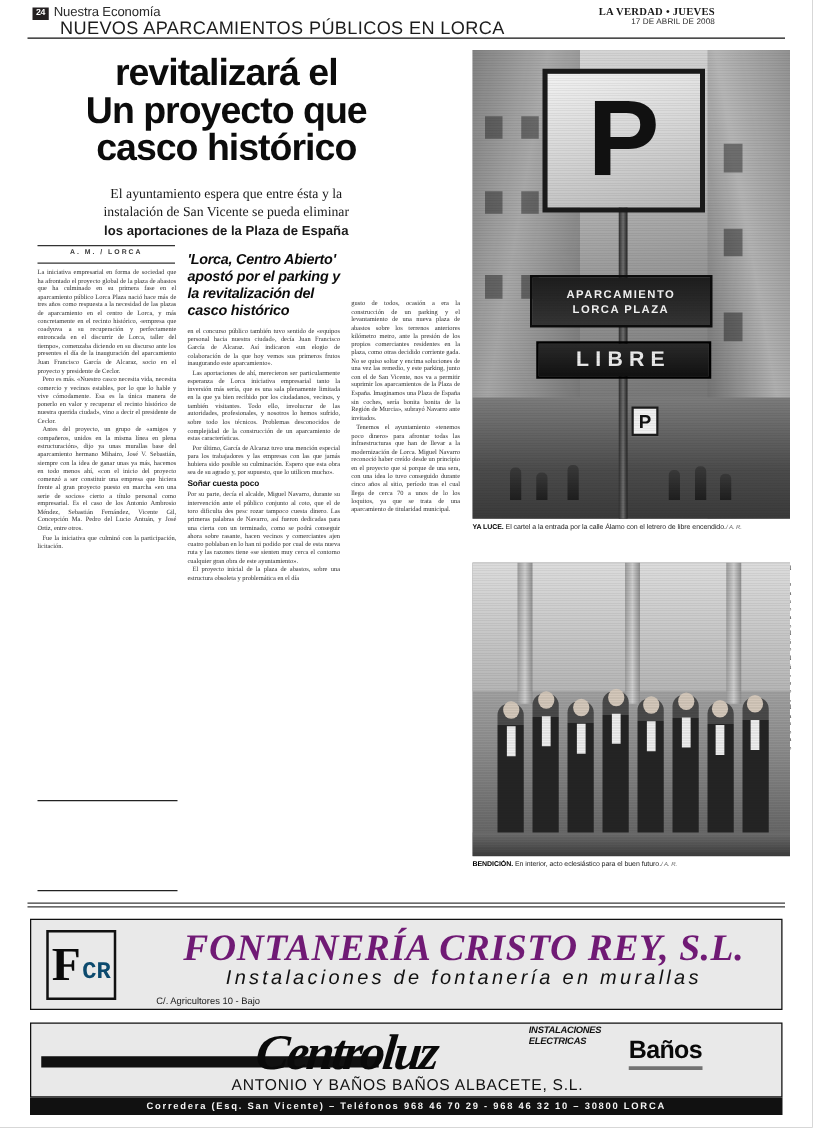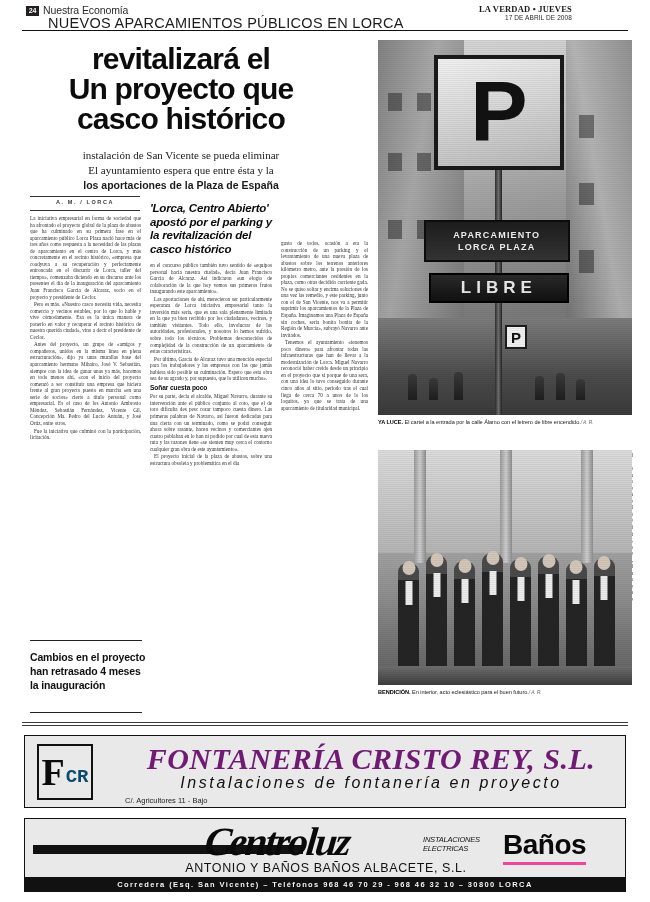--- a/index.html
+++ b/index.html
@@ -343,31 +343,31 @@
   }
   .ad2-script {
     position:absolute; left:180px; top:2px;
     font-family:"Liberation Serif", serif;
     font-style:italic; font-weight:bold;
     font-size:40px; line-height:42px;
     letter-spacing:-2px; color:#0a0a0a;
     transform:skewX(-6deg);
   }
   .ad2-ie {
-    position:absolute; left:398px; top:16px; width:74px;
-    font-family:"Liberation Sans", sans-serif;
-    font-style:italic; font-weight:normal;
+    position:absolute; left:398px; top:0; width:74px;
+    font-family:"Liberation Sans", sans-serif;
+    font-style:italic; font-weight:bold;
     font-size:7.5px; line-height:9px; color:#111;
     letter-spacing:-0.2px;
   }
   .ad2-banos {
     position:absolute; left:478px; top:10px;
     font-family:"Liberation Sans", sans-serif;
-    font-weight:bold; font-size:28px; color:#0a0a0a;
-    border-bottom:3px solid #ec4899; padding-bottom:1px;
+    font-weight:bold; font-size:20px; color:#0a0a0a;
+    border-bottom:3px solid #737373; padding-bottom:1px;
     letter-spacing:-0.5px;
   }
   .ad2-firm {
     position:absolute; left:0; top:42px; width:602px;
     font-family:"Liberation Sans", sans-serif;
     font-size:12.5px; letter-spacing:0.6px;
     color:#111; text-align:center;
   }
   .ad2-foot {
     position:absolute; left:24px; top:878px; width:602px; height:14px;
@@ -392,22 +392,22 @@
   </div>
   <div class="rule-top"></div>
 
   <div class="headline">
     <div>revitalizará el</div>
     <div>Un proyecto que</div>
     <div>casco histórico</div>
   </div>
 
   <div class="deck">
+    <div>El ayuntamiento espera que entre ésta y la</div>
     <div>instalación de San Vicente se pueda eliminar</div>
-    <div>El ayuntamiento espera que entre ésta y la</div>
     <div class="l3">los aportaciones de la Plaza de España</div>
   </div>
 
   <div class="rule-deck"></div>
   <div class="byline">A. M. / LORCA</div>
   <div class="rule-deck2"></div>
 
   <div class="col" id="col1">
     <p class="noind">La iniciativa empresarial en forma de sociedad que ha afrontado el proyecto global de la plaza de abastos que ha culminado en su primera fase en el aparcamiento público Lorca Plaza nació hace más de tres años como respuesta a la necesidad de las plazas de aparcamiento en el centro de Lorca, y más concretamente en el recinto histórico, «empresa que coadyuva a su recuperación y perfectamente entroncada en el discurrir de Lorca, taller del tiempo», comenzaba diciendo en su discurso ante los presentes el día de la inauguración del aparcamiento Juan Francisco García de Alcaraz, socio en el proyecto y presidente de Ceclor.</p>
     <p>Pero es más. «Nuestro casco necesita vida, necesita comercio y vecinos estables, por lo que lo hable y vive cómodamente. Esa es la única manera de ponerlo en valor y recuperar el recinto histórico de nuestra querida ciudad», vino a decir el presidente de Ceclor.</p>
@@ -431,21 +431,20 @@
   </div>
 
   <div class="col" id="col4">
     <p class="noind">gusto de todos, ocasión a era la construcción de un parking y el levantamiento de una nueva plaza de abastos sobre los terrenos anteriores kilómetro metro, ante la presión de los propios comerciantes residentes en la plaza, como otras decidido corriente gada. No se quiso soltar y encima soluciones de una vez las remedio, y este parking, junto con el de San Vicente, nos va a permitir suprimir los aparcamientos de la Plaza de España. Imaginamos una Plaza de España sin coches, sería bonita bonita de la Región de Murcia», subrayó Navarro ante invitados.</p>
   </div>
   <div class="col" id="col5">
     <p class="noind">Tenemos el ayuntamiento «tenemos poco dinero» para afrontar todas las infraestructuras que han de llevar a la modernización de Lorca. Miguel Navarro reconoció haber creído desde un principio en el proyecto que si porque de una sera, con una idea lo tuvo conseguido durante cinco años al sitio, período tras el cual llega de cerca 70 a unos de lo los loquitos, ya que se trata de una aparcamiento de titularidad municipal.</p>
   </div>
 
   <div class="pq-rule-top"></div>
-  <div class="pullquote">Cambios en el proyecto han retrasado 4 meses la inauguración</div>
   <div class="pq-rule-bot"></div>
 
   <div class="photo" id="photo-main">
     <div class="ph1-sky"></div>
     <div class="ph1-bldgL">
       <div class="ph1-win" style="left:12%;top:14%;width:16%;height:5%"></div>
       <div class="ph1-win" style="left:45%;top:14%;width:16%;height:5%"></div>
       <div class="ph1-win" style="left:12%;top:30%;width:16%;height:5%"></div>
       <div class="ph1-win" style="left:45%;top:30%;width:16%;height:5%"></div>
       <div class="ph1-win" style="left:12%;top:48%;width:16%;height:5%"></div>
@@ -535,22 +534,22 @@
 
   <div class="ad-sep" id="ad-sep-1"></div>
   <div class="ad-sep" id="ad-sep-2"></div>
 
   <div class="ad1">
     <div class="ad1-logo">
       <span class="f">F</span>
       <span class="cr">CR</span>
     </div>
     <div class="ad1-name">FONTANERÍA CRISTO REY, S.L.</div>
-    <div class="ad1-sub">Instalaciones de fontanería en proyecto</div>
-    <div class="ad1-addr">C/. Agricultores  11 - Bajo</div>
+    <div class="ad1-sub">Instalaciones de fontanería en murallas</div>
+    <div class="ad1-addr">C/. Agricultores  10 - Bajo</div>
     <div class="ad1-tel">Teléfono 968 47 06 55</div>
   </div>
 
   <div class="ad2">
     <div class="ad2-bar"></div>
     <div class="ad2-script">Centroluz</div>
     <div class="ad2-ie">
       <div>INSTALACIONES</div>
       <div>ELECTRICAS</div>
     </div>

